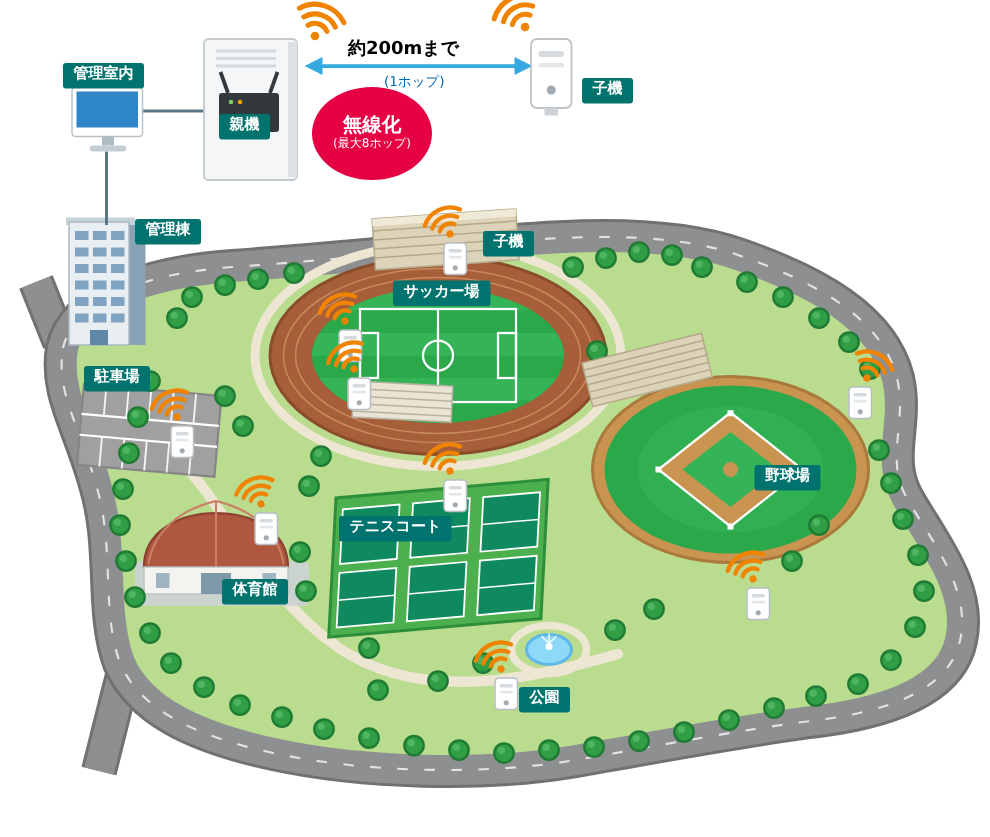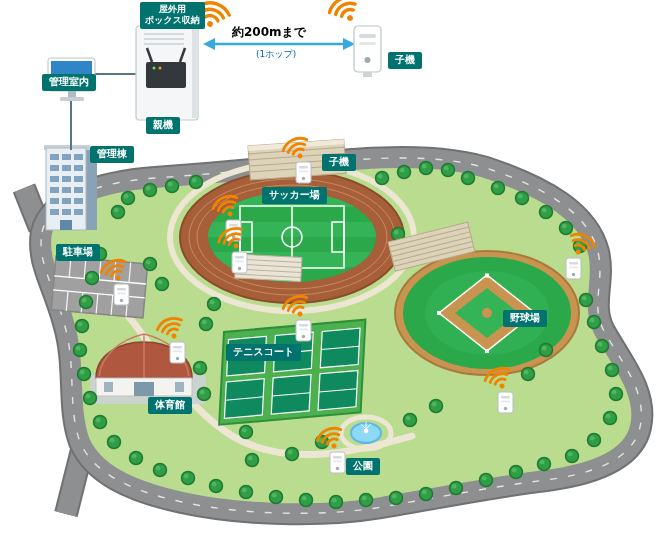--- a/index.html
+++ b/index.html
@@ -384,31 +384,33 @@
         <rect x="5" y="16" width="17" height="3" rx="1.5" fill="#e3e7ea"></rect>
         <circle cx="13.5" cy="34" r="3" fill="#a2abb1"></circle>
         <rect x="9" y="46" width="9" height="5" fill="#cdd3d7"></rect>
       </g>
 
       <use href="#wifi" transform="translate(210,24) rotate(18) scale(1.2)"></use>
       <use href="#wifi" transform="translate(350,18) rotate(-28) scale(1.2)"></use>
     </g>
   </svg>
 
-  <div class="label multi" style="left:140px; top:2px;">屋外用
-ボックス収納</div>
-  <div class="label" style="left:146px; top:76px;margin-top:41px;">親機</div>
-  <div class="label" style="left:42px; top:42px;margin-top:32px;">管理室内</div>
+  <div class="label" style="left:146px; top:76px;">親機</div>
+  <div class="label" style="left:42px; top:42px;">管理室内</div>
   <div class="blue-strong" style="left:232px; top:24px;">約200mまで</div>
   <div class="blue-small" style="left:256px; top:48px;">(1ホップ)</div>
   <div class="label" style="left:388px; top:52px;">子機</div>
 
+  <div class="badge">
+    <span class="t">無線化</span>
+    <span class="s">(最大8ホップ)</span>
+  </div>
 
   <div class="label" style="left:90px; top:146px;">管理棟</div>
   <div class="label" style="left:322px; top:154px;">子機</div>
   <div class="label" style="left:262px; top:187px;">サッカー場</div>
   <div class="label" style="left:56px; top:244px;text-align:right;">駐車場</div>
-  <div class="label" style="left:148px; top:397px;">体育館</div>
+  <div class="label" style="left:148px; top:386px;">体育館</div>
   <div class="label" style="left:226px; top:344px;">テニスコート</div>
   <div class="label" style="left:503px; top:310px;">野球場</div>
   <div class="label" style="left:346px; top:458px;">公園</div>
 
 </div>
 
 </body></html>

